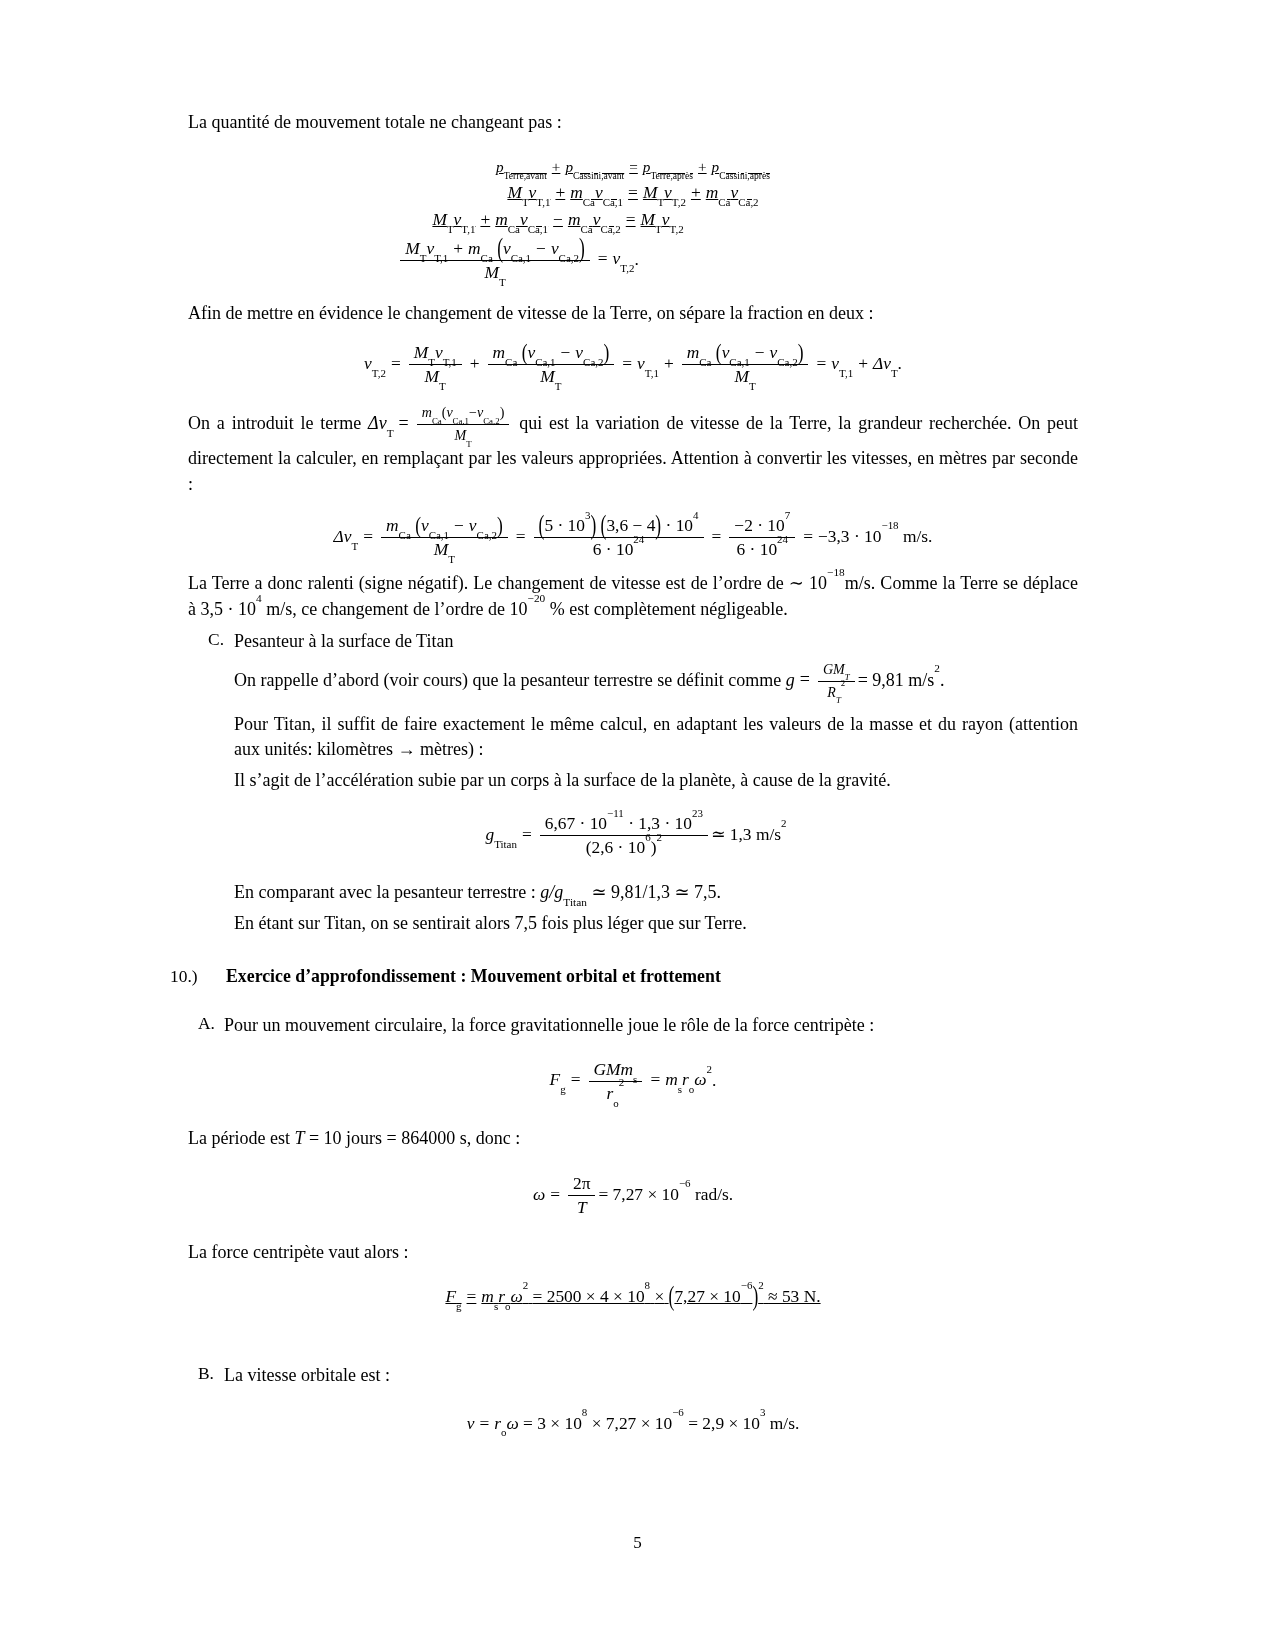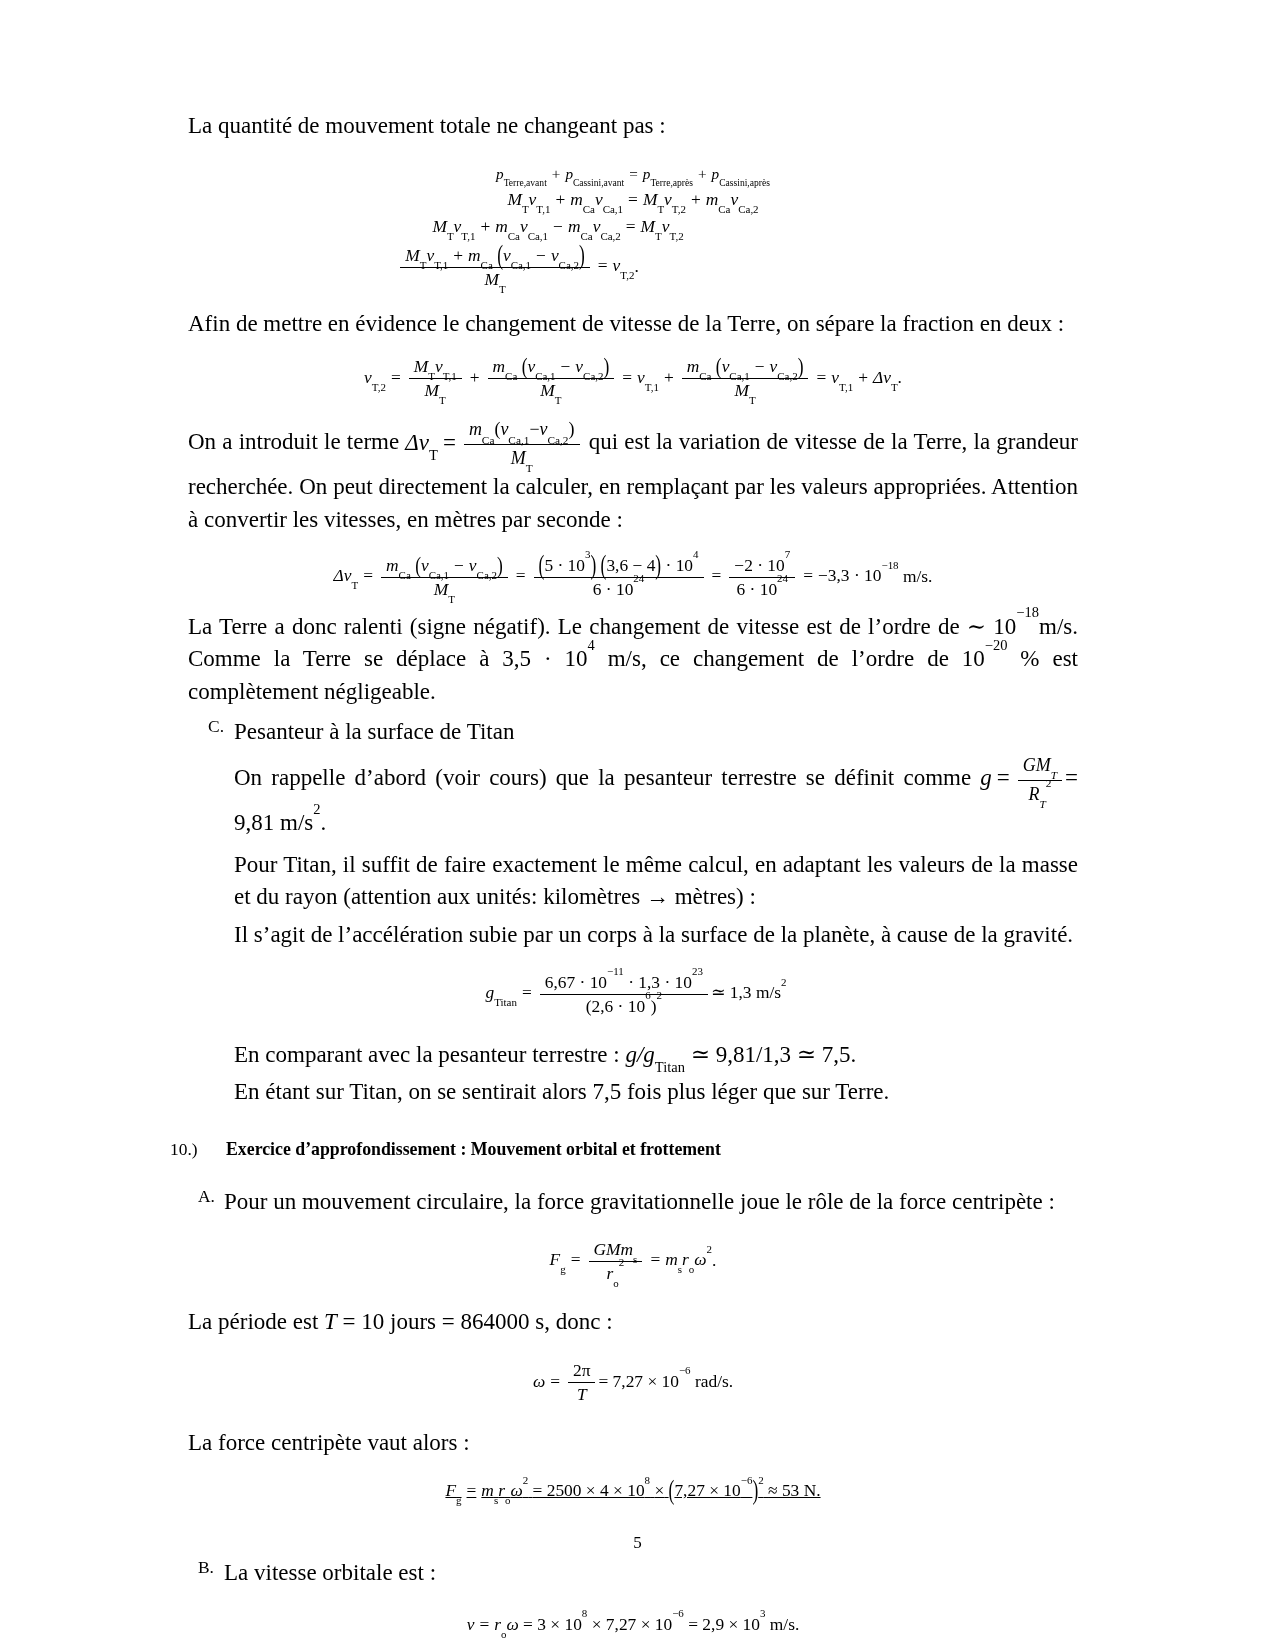--- a/index.html
+++ b/index.html
@@ -6,25 +6,25 @@
   body {
     width:1275px; height:1650px;
     font-family:"Liberation Serif","DejaVu Serif",serif;
     color:#000;
     position:relative;
     overflow:hidden;
   }
   .page { position:absolute; left:0; top:0; width:1275px; height:1650px; }
   .content { position:absolute; left:188px; top:110px; width:890px; }
 
-  p, .para { margin:0; font-size:23px; line-height:1.42; text-align:justify; }
+  p, .para { margin:0; font-size:18px; line-height:1.42; text-align:justify; }
 
   
   .eq { text-align:center; margin:11px 0; font-size:17.4px; }
-  .eq.tight { margin:6px 0; }
+  .eq.tight { margin:6px 0;text-decoration:underline; }
   .mathi { font-style:italic; font-family:"Liberation Serif","DejaVu Serif",serif; }
   .up { font-style:normal; }
 
   sub, sup { font-size:0.63em; line-height:0; position:relative; font-style:normal; }
   sub { bottom:-0.32em; }
   sup { top:-0.52em; }
   sub .mathi, sup .mathi { font-style:italic; }
 
   
   .frac { display:inline-block; vertical-align:middle; text-align:center; margin:0 3px; position:relative; }

